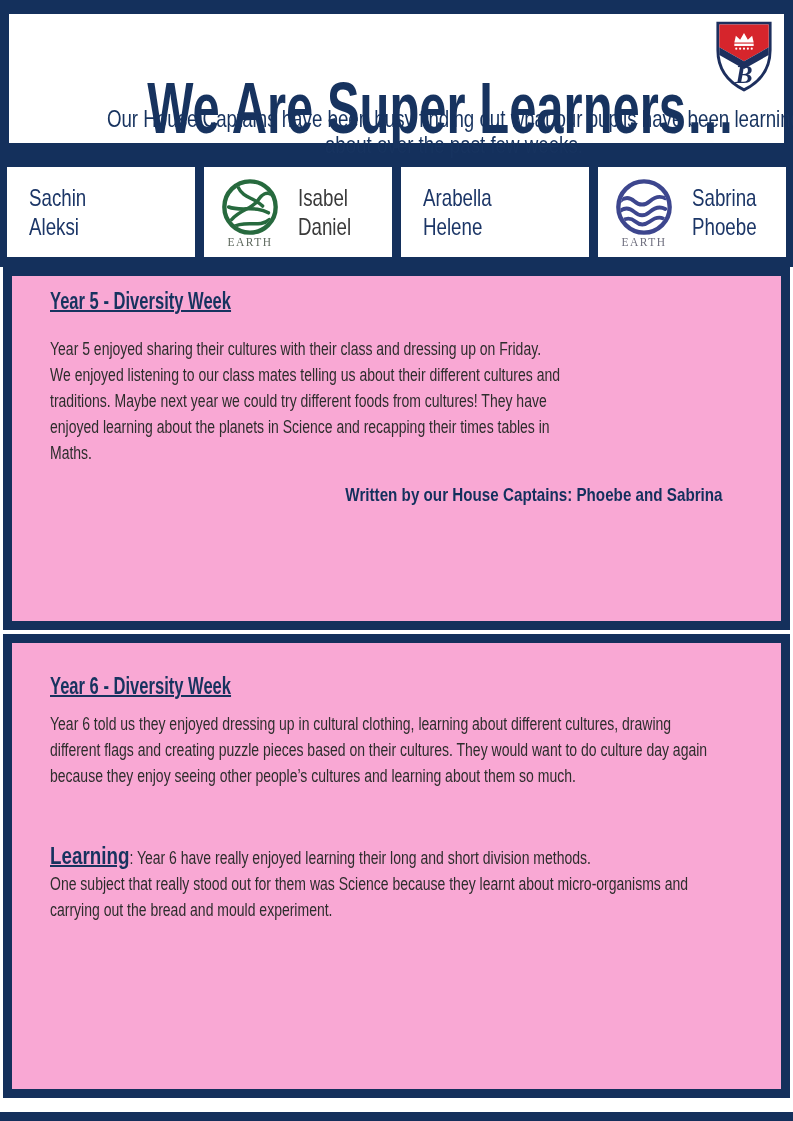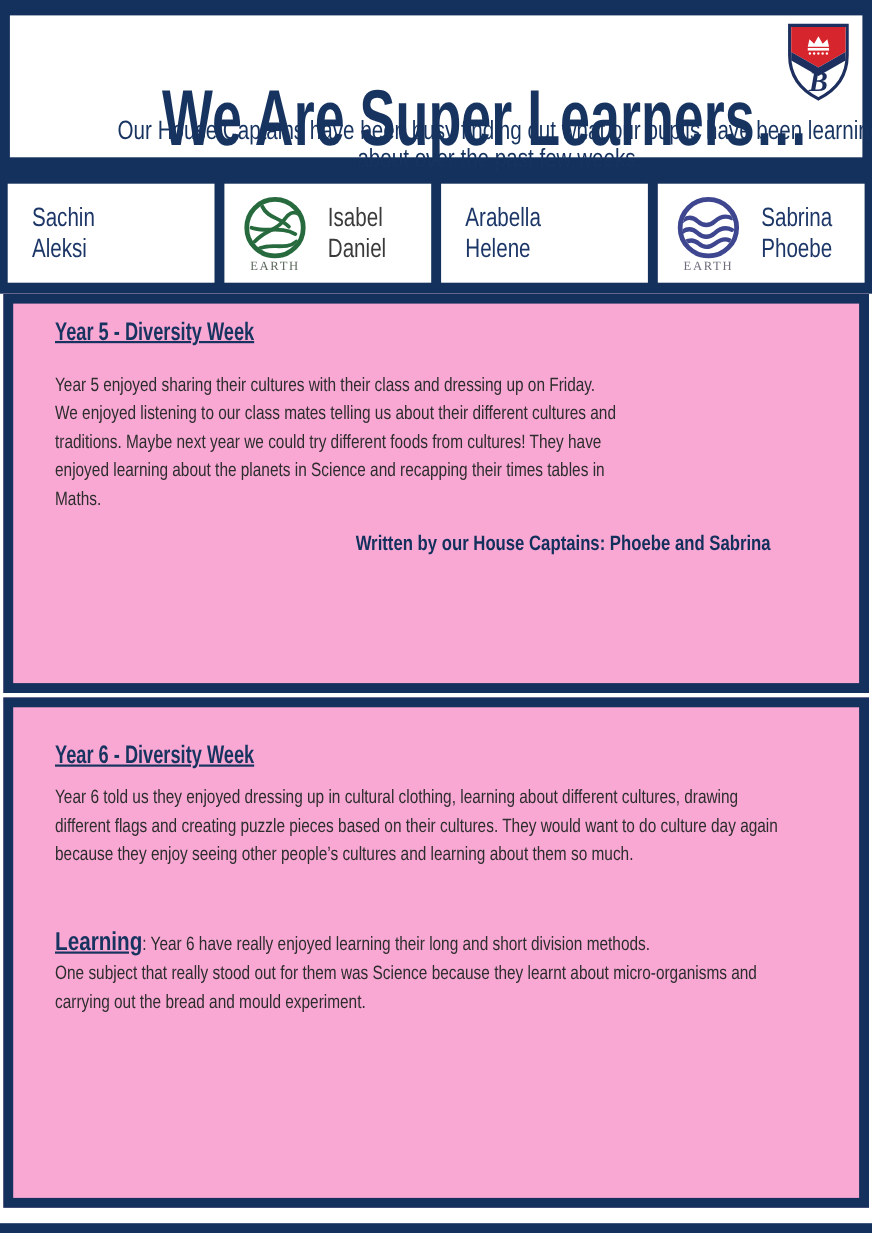--- a/index.html
+++ b/index.html
@@ -54,21 +54,21 @@
   }
   .body-text{
     position:absolute;display:inline-block;margin:0;
     font-size:17.5px;line-height:26px;color:#2d2d2d;
     white-space:pre;transform:scaleX(.8);transform-origin:left top;
   }
   .runin-heading{
     font-size:23.5px;font-weight:bold;color:#17335f;
     text-decoration:underline;text-decoration-thickness:2px;
   }
-  .byline-row{position:absolute;left:0;right:0;text-align:right;padding-right:80px;}
+  .byline-row{position:absolute;left:0;right:0;text-align:right;padding-right:58px;}
   .byline{
     display:inline-block;font-size:19px;font-weight:bold;color:#13305d;
     white-space:pre;transform:scaleX(.8);transform-origin:right center;
   }
   
   .footer-bar{position:absolute;left:0;bottom:0;width:793px;height:9px;background:#14305c;}
 </style>
 </head>
 <body>
 

